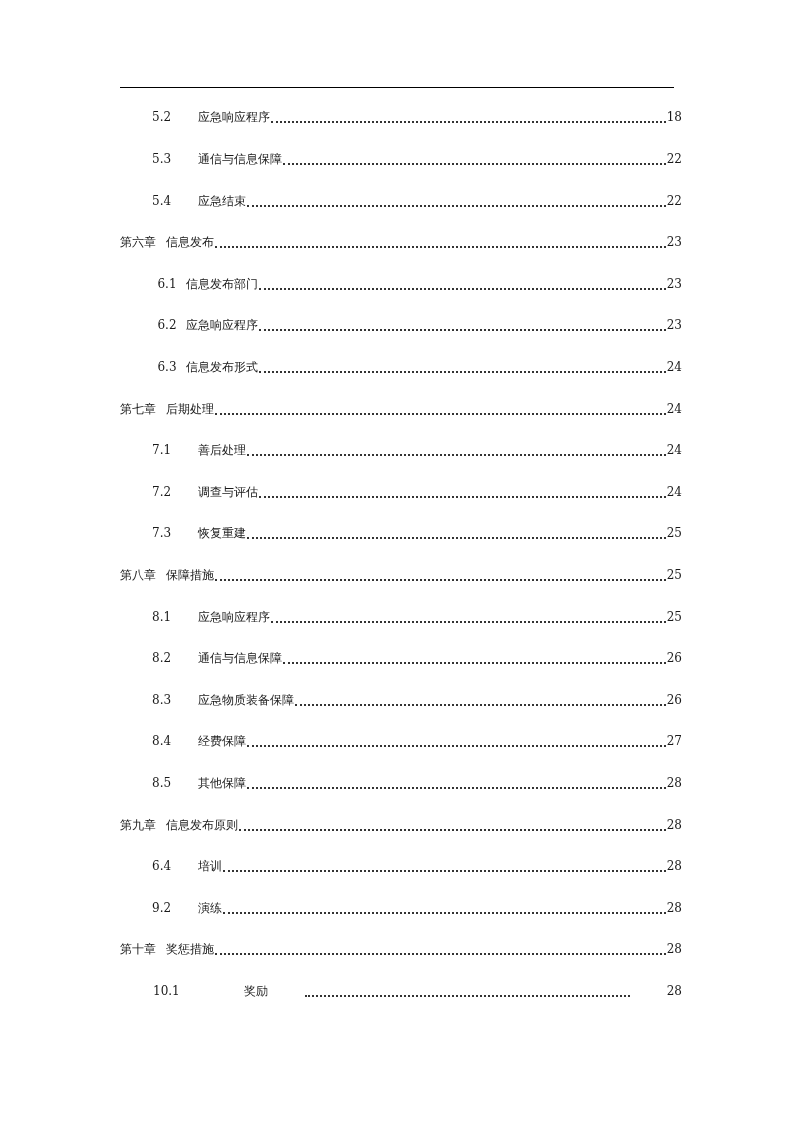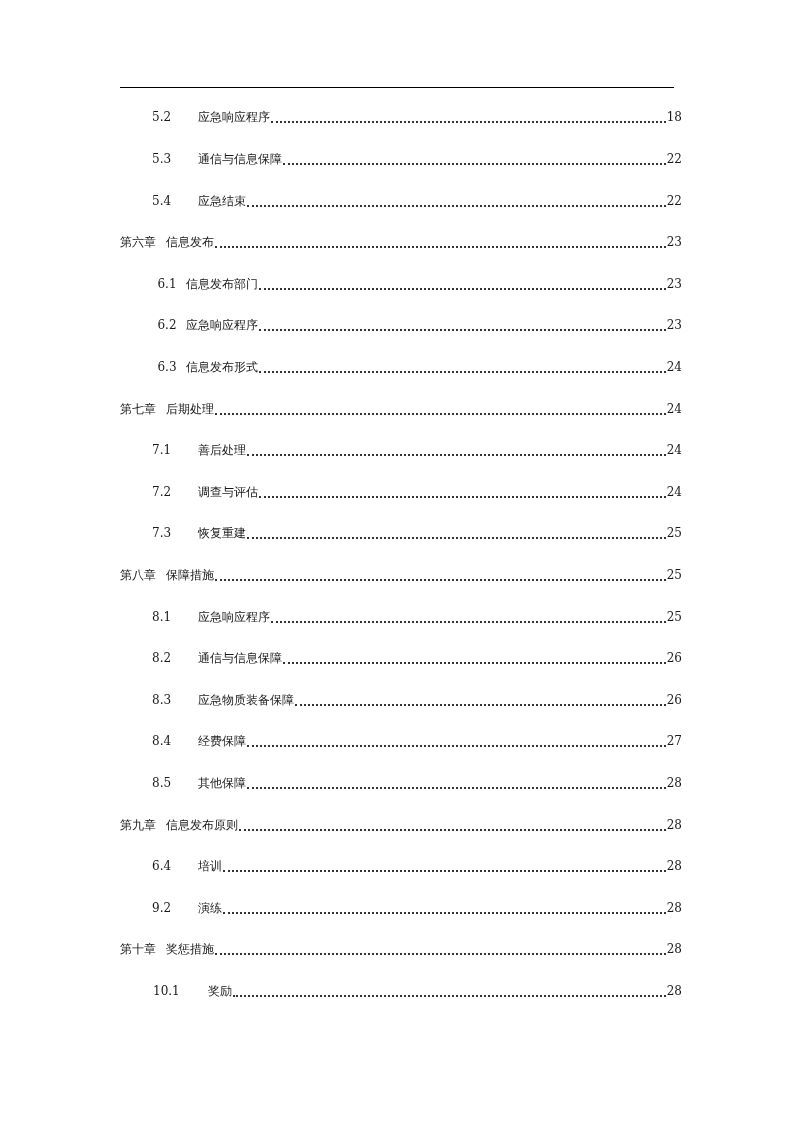--- a/index.html
+++ b/index.html
@@ -23,21 +23,21 @@
   .toc-row .title { display: inline-block; }
   .toc-row .leader {
     flex: 1 1 auto; overflow: hidden; margin: 0 1px;
     border-bottom: 2px dotted #333; height: 0; align-self: flex-end;
     margin-bottom: 5px;
   }
   .toc-row .page { display: inline-block; text-align: left; }
   .lvl1 { left: 120px; }
   .lvl2 { left: 152px; }
   .lvl2b { left: 148px; }
-  .lvl3 { left: 153px; }
+  .lvl3 { left: 153px; gap: 36px; }
   .num-sub { width: 46px; }
   .num-sub-narrow { width: 38px; text-align: center; }
   .num-10 { width: 55px; }
   .chap-sep { width: 10px; display: inline-block; }
 </style>
 </head>
 <body>
 
 <div class="header-rule"></div>
 

